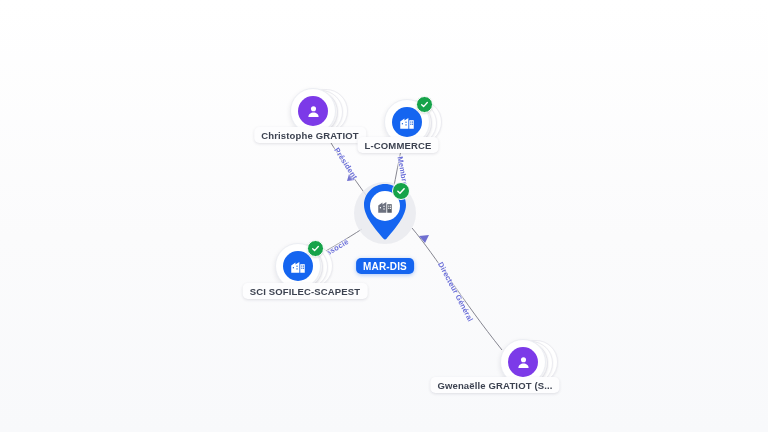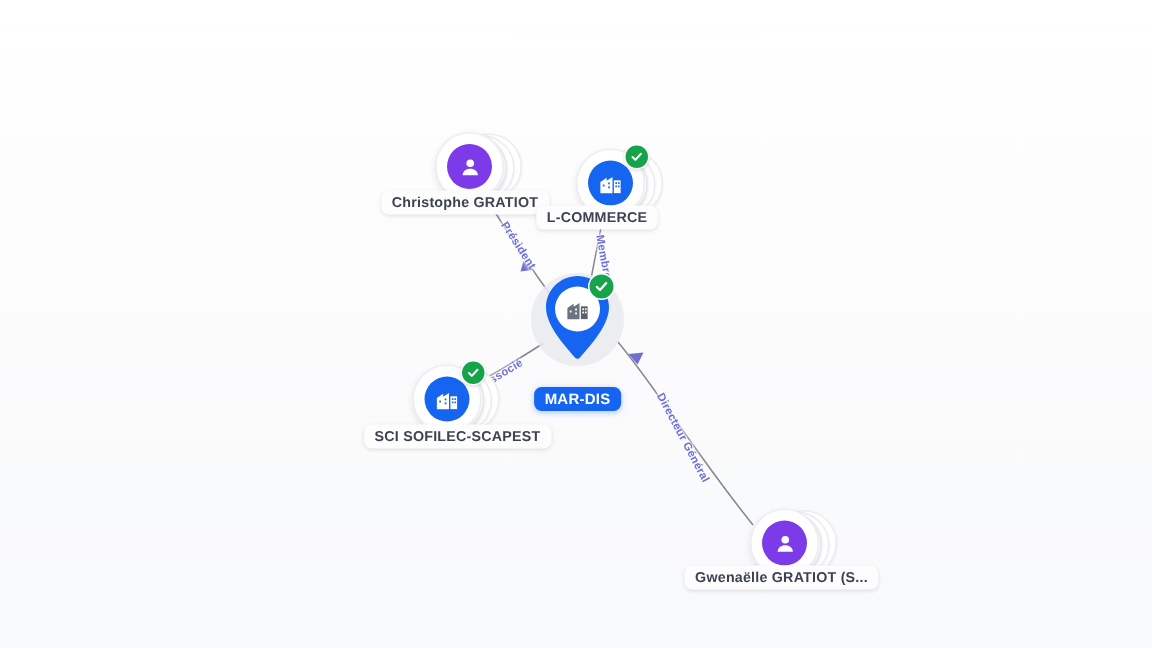--- a/index.html
+++ b/index.html
@@ -297,21 +297,21 @@
         <div class="stack s3" style="left: -18px; top: -19.8px; width: 42px; height: 42px;"></div>
         <div class="node-disc">
           <div class="avatar person">
             <svg width="17" height="17" viewBox="0 0 24 24" aria-hidden="true">
               <circle cx="12" cy="8.2" r="3.6" fill="#ffffff"></circle>
               <path d="M4.8 19.6c0-3.9 3.3-6.3 7.2-6.3s7.2 2.4 7.2 6.3z" fill="#ffffff"></path>
             </svg>
           </div>
         </div>
       </div>
-      <div class="node-label" style="left: 521px; top: 377px;">Gwenaëlle GRATIOT (S...</div>
+      <div class="node-label" style="left: 495px; top: 377px;">Gwenaëlle GRATIOT (S...</div>
       <div class="node" style="left: 385px; top: 213px;">
         <div class="pin-halo"></div>
         <div class="pin-wrap">
           <svg class="pin-shape" viewBox="0 0 46 58" aria-hidden="true">
             <path d="M23 1C11.4 1 2 10.4 2 22c0 13.2 15.6 28.6 19.3 33.4a2.2 2.2 0 0 0 3.4 0C28.4 50.6 44 35.2 44 22 44 10.4 34.6 1 23 1z" fill="#1565f0"></path>
           </svg>
           <div class="pin-inner">
             <svg width="18" height="18" viewBox="0 0 24 24" aria-hidden="true">
               <path d="M3 21V11.2L8.6 7.4V10l5.2-3.4V21z" fill="#6d7280"></path>
               <rect x="15" y="9.6" width="6" height="11.4" fill="#5b616c"></rect>

